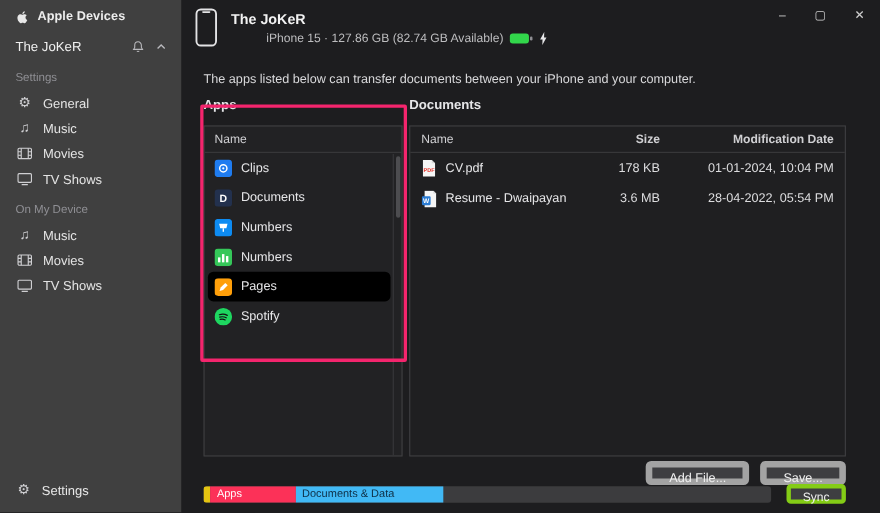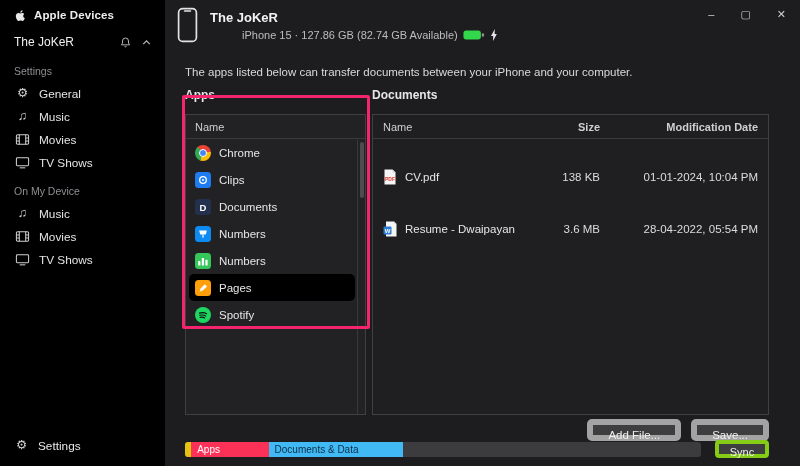--- a/index.html
+++ b/index.html
@@ -5,21 +5,21 @@
   * { box-sizing: border-box; margin: 0; padding: 0; }
   html,body { width:800px; height:466px; overflow:hidden; }
   body {
     font-family: "Liberation Sans", sans-serif;
     background:#1d1d1f; color:#e8e8e8; font-size:12px;
     -webkit-font-smoothing:antialiased;
   }
   .window { position:relative; width:800px; height:466px; display:flex; }
 
   
-  .sidebar { width:165px; background:#000000; display:flex; flex-direction:column; flex-shrink:0; }
+  .sidebar { width:165px; background:#404040; display:flex; flex-direction:column; flex-shrink:0; }
   .titlebar { height:30px; display:flex; align-items:center; gap:7px; padding-left:14px; }
   .apple-logo { width:13px; height:15px; display:inline-flex; }
   .app-title { font-size:11.5px; font-weight:700; color:#ededed; letter-spacing:.1px; }
   .device-row { display:flex; align-items:center; gap:8px; padding:5px 12px 5px 14px; }
   .device-row .device-name { flex:1; font-size:12px; color:#f0f0f0; }
   .small-icon { width:13px; height:13px; display:inline-flex; color:#b9b9bd; }
   .section-label { font-size:10.5px; color:#8f8f94; padding:11px 14px 5px; }
   .nav-item { display:flex; align-items:center; gap:9px; height:23px; margin:0 8px; padding:0 7px;
               border-radius:5px; font-size:11.8px; color:#e4e4e4; cursor:default; }
   .nav-item.selected { background:#404042; }
@@ -57,21 +57,21 @@
   .icon-chrome::after { content:""; position:absolute; inset:4px; background:#4285f4;
      border:1.5px solid #fff; border-radius:50%; }
   .scroll-track { position:absolute; top:25px; right:0; bottom:0; width:8px; border-left:1px solid #39393b; }
   .scroll-thumb { position:absolute; top:2px; left:2px; width:4px; height:56px; border-radius:2px; background:#4d4d50; }
 
   .docs-panel { position:absolute; left:207px; top:88px; width:397px; }
   .docs-table { border:1px solid #404042; height:301px; background:#1f1f21; }
   .doc-grid { display:grid; grid-template-columns:1fr 84px 158px; align-items:center; padding:0 10px; }
   .docs-table .thead { height:24px; border-bottom:1px solid #3a3a3c; font-size:11px; color:#cfcfd2; }
   .th-right { text-align:right;font-weight:bold; }
-  .doc-row { height:28px; font-size:11.5px; color:#e6e6e8;margin-top:24px; }
+  .doc-row { height:28px; font-size:11.5px; color:#e6e6e8; }
   .doc-name { display:flex; align-items:center; gap:8px; overflow:hidden; white-space:nowrap; }
   .doc-cell-right { text-align:right; color:#dcdcde; }
   .file-icon { width:14px; height:16px; flex-shrink:0; }
 
   .doc-buttons { position:absolute; top:419px; right:31px; display:flex; gap:10px; }
   .btn { background:#3e3e41; border:6px solid #a3a3a3; border-radius:5px; color:#f0f0f0;
          font-size:11.5px; padding:3px 15px; height:22px; line-height:14px; cursor:default;
          font-family:"Liberation Sans", sans-serif; }
 
   .bottom-row { position:absolute; left:20px; right:31px; top:440px; height:18px;
@@ -213,24 +213,20 @@
       </div>
     </div>
 
     <p class="description">The apps listed below can transfer documents between your iPhone and your computer.</p>
 
     <section class="apps-panel">
       <div class="panel-title">Apps</div>
       <div class="apps-table">
         <div class="thead">Name</div>
 
-        <div class="app-row">
-          <span class="app-icon icon-chrome"></span>
-          <span>Chrome</span>
-        </div>
         <div class="app-row">
           <span class="app-icon">
             <svg viewBox="0 0 16 16">
                 <rect width="16" height="16" rx="3.5" fill="#1f7cf0"></rect>
                 <circle cx="8" cy="8" r="3.3" fill="none" stroke="#fff" stroke-width="1.3"></circle>
                 <circle cx="8" cy="8" r="1" fill="#fff"></circle>
               </svg>
           </span>
           <span>Clips</span>
         </div>
@@ -302,21 +298,21 @@
           <span class="doc-name">
             <span class="file-icon">
               <svg viewBox="0 0 14 16">
                   <path d="M1.5 0.5h8l3 3v12h-11z" fill="#f5f5f5"></path>
                   <path d="M9.5 0.5l3 3h-3z" fill="#d9d9d9"></path>
                   <text x="7" y="11.5" text-anchor="middle" font-size="5" font-weight="bold" fill="#e5332a" font-family="sans-serif">PDF</text>
                 </svg>
             </span>
             <span>CV.pdf</span>
           </span>
-          <span class="doc-cell-right">138 KB</span>
+          <span class="doc-cell-right">178 KB</span>
           <span class="doc-cell-right">01-01-2024, 10:04 PM</span>
         </div>
 
         <div class="doc-row doc-grid">
           <span class="doc-name">
             <span class="file-icon">
               <svg viewBox="0 0 14 16">
                   <path d="M3 0.5h8l2.5 2.5v12.5h-10.5z" fill="#f5f5f5"></path>
                   <path d="M11 0.5l2.5 2.5h-2.5z" fill="#d9d9d9"></path>
                   <rect x="0.5" y="5.5" width="8" height="8" rx="1" fill="#2b7cd3"></rect>

